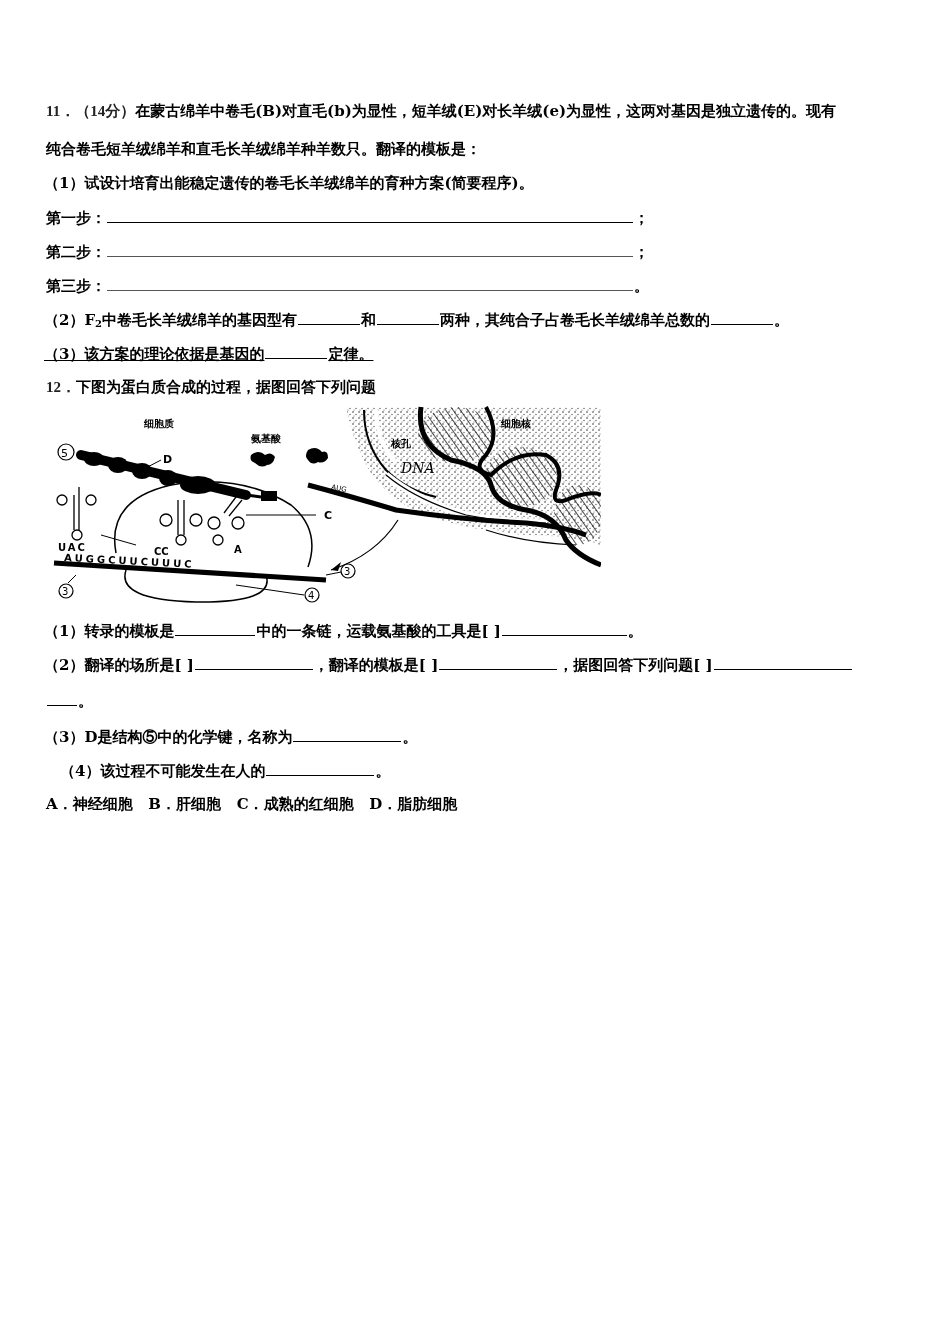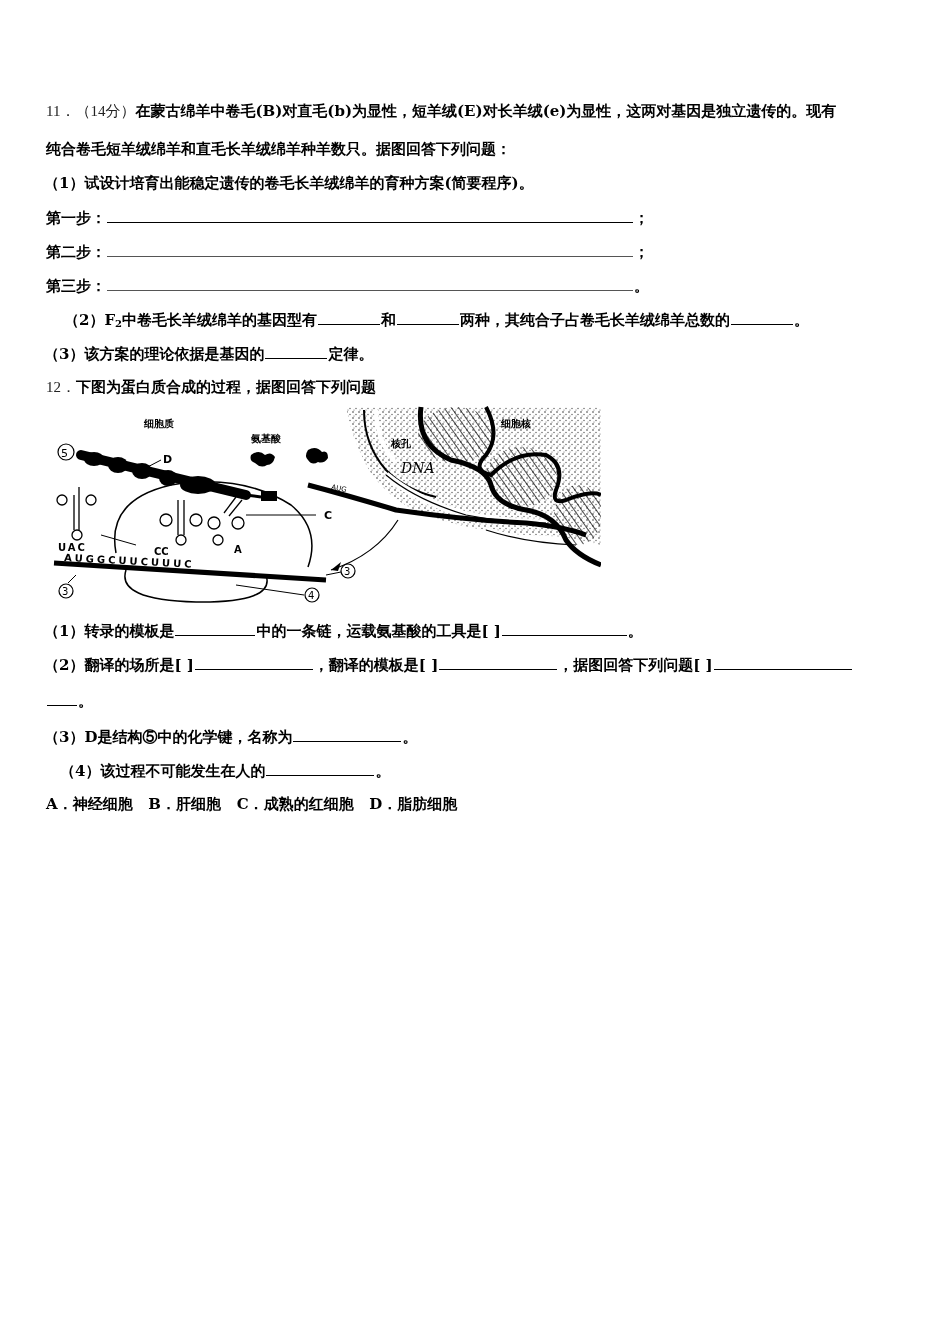--- a/index.html
+++ b/index.html
@@ -18,21 +18,21 @@
     .line {
       position: absolute;
       left: 46px;
       font-size: 15px;
       font-weight: bold;
       white-space: nowrap;
       line-height: 20px;
       letter-spacing: 0px;
     }
     .qnum {
-      font-weight: normal;
+      font-weight: bold;
       font-family: "Liberation Serif", serif;
       color: #222;
     }
     .blank {
       display: inline-block;
       border-bottom: 1.5px solid #000;
       height: 15px;
       vertical-align: baseline;
       margin: 0 1px;
     }
@@ -58,39 +58,39 @@
       font-weight: bold;
       fill: #000;
     }
   </style>
 </head>
 <body>
 
 <div class="line" style="top:101px;">
   <span class="qnum">11．（14分）</span><span>在蒙古绵羊中卷毛(B)对直毛(b)为显性，短羊绒(E)对长羊绒(e)为显性，这两对基因是独立遗传的。现有</span>
 </div>
-<div class="line" style="top:139px;">纯合卷毛短羊绒绵羊和直毛长羊绒绵羊种羊数只。据图回答下列问题：</div>
+<div class="line" style="top:139px;">纯合卷毛短羊绒绵羊和直毛长羊绒绵羊种羊数只。翻译的模板是：</div>
 
 <div class="line" style="top:173px;left:44px;">（1）试设计培育出能稳定遗传的卷毛长羊绒绵羊的育种方案(简要程序)。</div>
 
 <div class="line" style="top:207px;">
   <span>第一步：</span><span class="blank" style="width:526px;"></span><span>；</span>
 </div>
 <div class="line" style="top:241px;">
   <span>第二步：</span><span class="blank grey" style="width:526px;"></span><span>；</span>
 </div>
 <div class="line" style="top:275px;font-family:Liberation Mono, monospace;">
   <span>第三步：</span><span class="blank grey" style="width:526px;"></span><span>。</span>
 </div>
 
-<div class="line" style="top:309px;left:44px;margin-left:20px;">
+<div class="line" style="top:309px;left:44px;">
   <span>（2）</span><span>F</span><sub>2</sub><span>中卷毛长羊绒绵羊的基因型有</span><span class="blank" style="width:62px;"></span><span>和</span><span class="blank" style="width:62px;"></span><span>两种，其纯合子占卷毛长羊绒绵羊总数的</span><span class="blank" style="width:62px;"></span><span>。</span>
 </div>
 
-<div class="line" style="top:343px;left:44px;">
+<div class="line" style="top:343px;left:44px;text-decoration:underline;">
   <span>（3）该方案的理论依据是基因的</span><span class="blank" style="width:62px;"></span><span>定律。</span>
 </div>
 
 <div class="line" style="top:377px;">
   <span class="qnum">12．</span><span>下图为蛋白质合成的过程，据图回答下列问题</span>
 </div>
 
 <div class="figure">
   <svg viewBox="0 0 555 200" xmlns="http://www.w3.org/2000/svg">
 

